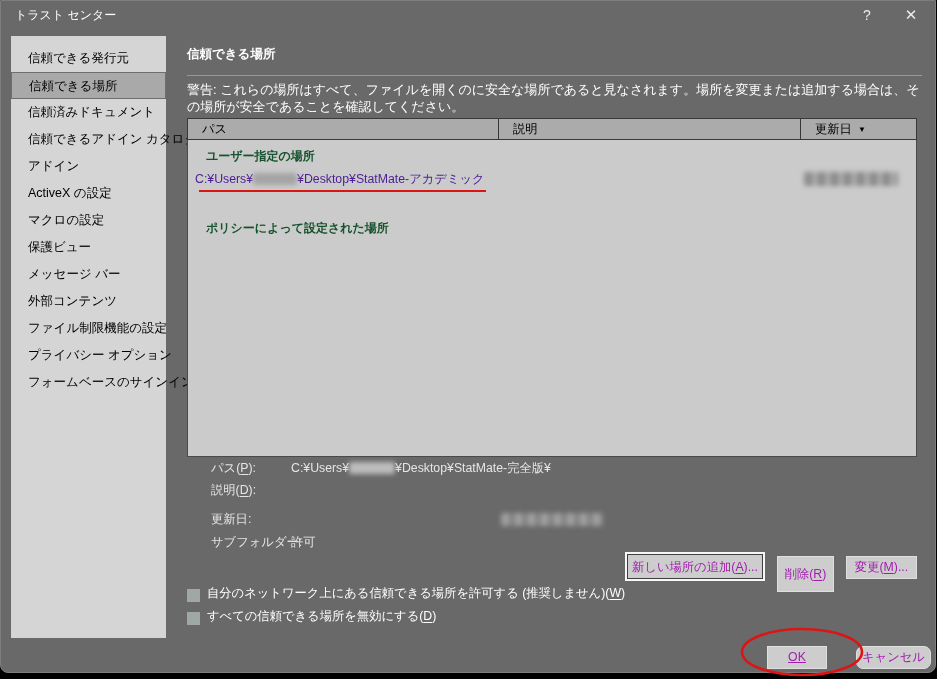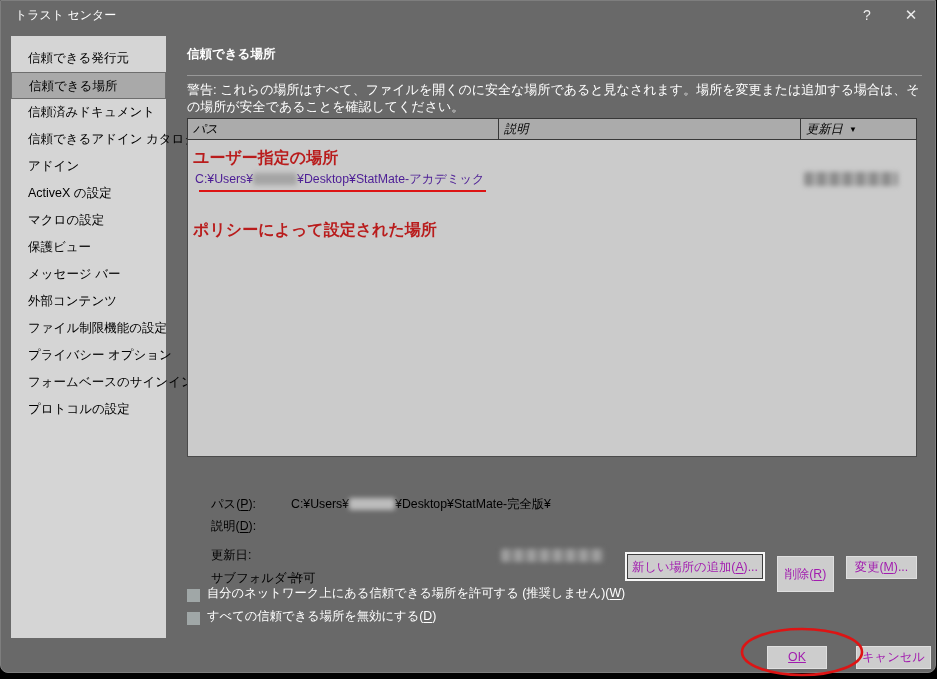--- a/index.html
+++ b/index.html
@@ -30,68 +30,68 @@
              font-weight:bold; color:#fff; }
   .sep { position:absolute; left:186px; top:74px; width:735px; height:1px;
          background:#989898; }
   .warning { position:absolute; left:186px; top:81px; width:741px;
              font-size:13px; line-height:16.5px; color:#fff; }
 
   
   .tbl { position:absolute; left:186px; top:117px; width:730px; }
   .tbl-head { display:flex; height:22px; background:#ababab;
               border:1px solid #383838; }
-  .th { font-size:12.3px; color:#000; line-height:20px; padding-left:5px;
-        border-right:1px solid #383838; overflow:hidden; white-space:nowrap;font-style:italic; }
+  .th { font-size:12.3px; color:#000; line-height:20px; padding-left:14px;
+        border-right:1px solid #383838; overflow:hidden; white-space:nowrap; }
   .th-path { width:311px; }
   .th-desc { width:302px; }
   .th-date { width:113px; border-right:none; }
   .sort-arrow { font-size:8px; margin-left:6px; vertical-align:1px; }
   .tbl-body { position:relative; height:317px; background:#cbcbcb;
               border:1px solid #4a4a4a; border-top:none; }
-  .grp-hdr { position:absolute; left:5px; font-size:16px; font-weight:bold; color:#b91c1c; }
+  .grp-hdr { position:absolute; left:18px; font-size:12px; font-weight:bold; color:#14532d; }
   .grp-user { top:8px; }
   .grp-policy { top:80px; }
   .row-path { position:absolute; left:7px; top:31px; font-size:12.3px; color:#4c1d95;
               white-space:nowrap; }
   .row-date-blur { position:absolute; left:616px; top:32px; width:94px; height:14px;
                    border-radius:2px; filter:blur(2.6px);
                    background:repeating-linear-gradient(90deg,#8d8d8d 0 9px,#b2b2b2 9px 13px); }
   .annot-underline { position:absolute; left:11px; top:50px; width:287px; height:2px;
                      background:#dd1414; }
 
   
   .blur-chip { display:inline-block; vertical-align:-2px; border-radius:2px;
                filter:blur(2.4px); }
   .blur-user-light { width:44px; height:12px; background:#a4a4a4; }
   .blur-user-dark { width:46px; height:12px; background:#bdbdbd; }
   .blur-date-dark { position:absolute; left:290px; top:2px; width:103px; height:13px;
                     border-radius:2px; filter:blur(2.8px);
                     background:repeating-linear-gradient(90deg,#9e9e9e 0 9px,#7a7a7a 9px 13px); }
 
   
-  .detail-row { position:absolute; left:210px; font-size:12.3px; color:#000000;
-                white-space:nowrap; width:560px;margin-top:36px; }
+  .detail-row { position:absolute; left:210px; font-size:12.3px; color:#e5e5e5;
+                white-space:nowrap; width:560px; }
   .detail-row .val { position:absolute; left:80px; }
   .dr-path { top:459px; }
   .dr-desc { top:481px; }
   .dr-mod  { top:510px; }
   .dr-sub  { top:533px; }
   .mn { text-decoration:underline; text-underline-offset:2px; }
 
   
   .btn { position:absolute; background:#cdcdcd; border:1px solid #dfdfdf;
          font-size:12.3px; color:#a21caf; text-align:center; cursor:default;
          font-family:inherit; }
   .btn-add { left:624px; top:551px; width:140px; height:29px; line-height:22px;
              border:2px solid #f7f7f7; box-shadow:inset 0 0 0 1px #3f3f3f; }
   .btn-remove { left:776px; top:555px; width:57px; height:36px; line-height:21px; }
   .btn-modify { left:845px; top:555px; width:71px; height:23px; line-height:21px; }
   .btn-ok { left:766px; top:645px; width:60px; height:23px; line-height:21px;text-decoration:underline; }
-  .btn-cancel { left:855px; top:645px; width:75px; height:23px; line-height:21px; }
+  .btn-cancel { left:855px; top:645px; width:75px; height:23px; line-height:21px;border-radius:7px; }
 
   
   .chk-row { position:absolute; left:186px; font-size:12.3px; color:#ffffff;
              display:flex; align-items:flex-end; white-space:nowrap; }
   .chk-1 { top:584px; }
   .chk-2 { top:607px; }
   .chk-box { display:inline-block; width:13px; height:13px; background:#a0a7a7;
              margin-right:7px; }
 
   
@@ -116,21 +116,20 @@
     <div class="sb-item">信頼できるアドイン カタログ</div>
     <div class="sb-item">アドイン</div>
     <div class="sb-item">ActiveX の設定</div>
     <div class="sb-item">マクロの設定</div>
     <div class="sb-item">保護ビュー</div>
     <div class="sb-item">メッセージ バー</div>
     <div class="sb-item">外部コンテンツ</div>
     <div class="sb-item">ファイル制限機能の設定</div>
     <div class="sb-item">プライバシー オプション</div>
     <div class="sb-item">フォームベースのサインイン</div>
-    <div class="sb-item">プロトコルの設定</div>
   </div>
 
   <div class="heading">信頼できる場所</div>
   <div class="sep"></div>
   <div class="warning">警告: これらの場所はすべて、ファイルを開くのに安全な場所であると見なされます。場所を変更または追加する場合は、その場所が安全であることを確認してください。</div>
 
   <div class="tbl">
     <div class="tbl-head">
       <div class="th th-path">パス</div>
       <div class="th th-desc">説明</div>

